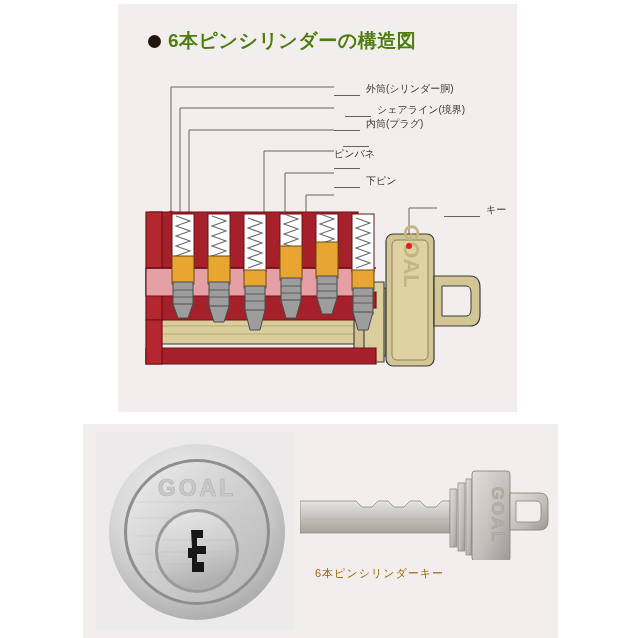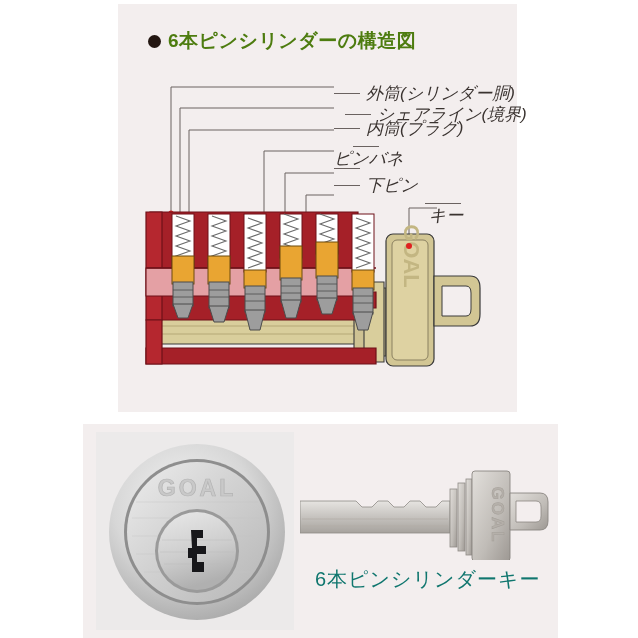--- a/index.html
+++ b/index.html
@@ -54,43 +54,42 @@
     font-weight: bold;
     color: #4d7c0f;
     letter-spacing: 0.5px;
     white-space: nowrap;
   }
 
   
   .callout {
     position: absolute;
     display: flex;
-    align-items: center;
+    align-items: flex-end;
     white-space: nowrap;
-    font-size: 17px;
+    font-size: 10px;
     color: #3a3330;
-    font-style: italic;
   }
   .callout .dash {
     width: 26px;
     height: 1px;
     background: #6a6260;
     margin-right: 6px;
     flex: none;
   }
   .callout.accent { color: #d4455a; }
   .callout.accent .lbl { border-bottom: 1px solid #d4455a; }
 
   #callout-0 { left: 334px; top: 82px; }
   #callout-1 { left: 345px; top: 103px; }
   #callout-2 { left: 334px; top: 117px; }
   #callout-3 { left: 334px; top: 146px; flex-direction: column; }
   #callout-4 { left: 334px; top: 168px; }
   #callout-5 { left: 334px; top: 174px; }
-  #callout-key { left: 425px; top: 203px; flex-direction: column; }
+  #callout-key { left: 444px; top: 203px; }
   #callout-key .dash { width: 36px; }
 
   
   #leader-lines {
     position: absolute;
     left: 0; top: 0;
     width: 638px; height: 638px;
     pointer-events: none;
   }
 
@@ -117,22 +116,22 @@
     position: absolute;
     left: 300px;
     top: 455px;
     width: 250px;
     height: 105px;
   }
   #key-caption {
     position: absolute;
     left: 315px;
     top: 566px;
-    font-size: 20px;
-    color: #0f766e;
+    font-size: 11px;
+    color: #a16207;
     letter-spacing: 1px;
     white-space: nowrap;
   }
 </style>
 </head>
 <body>
 
 <div class="panel" id="top-panel"></div>
 
 <div id="diagram-title">

